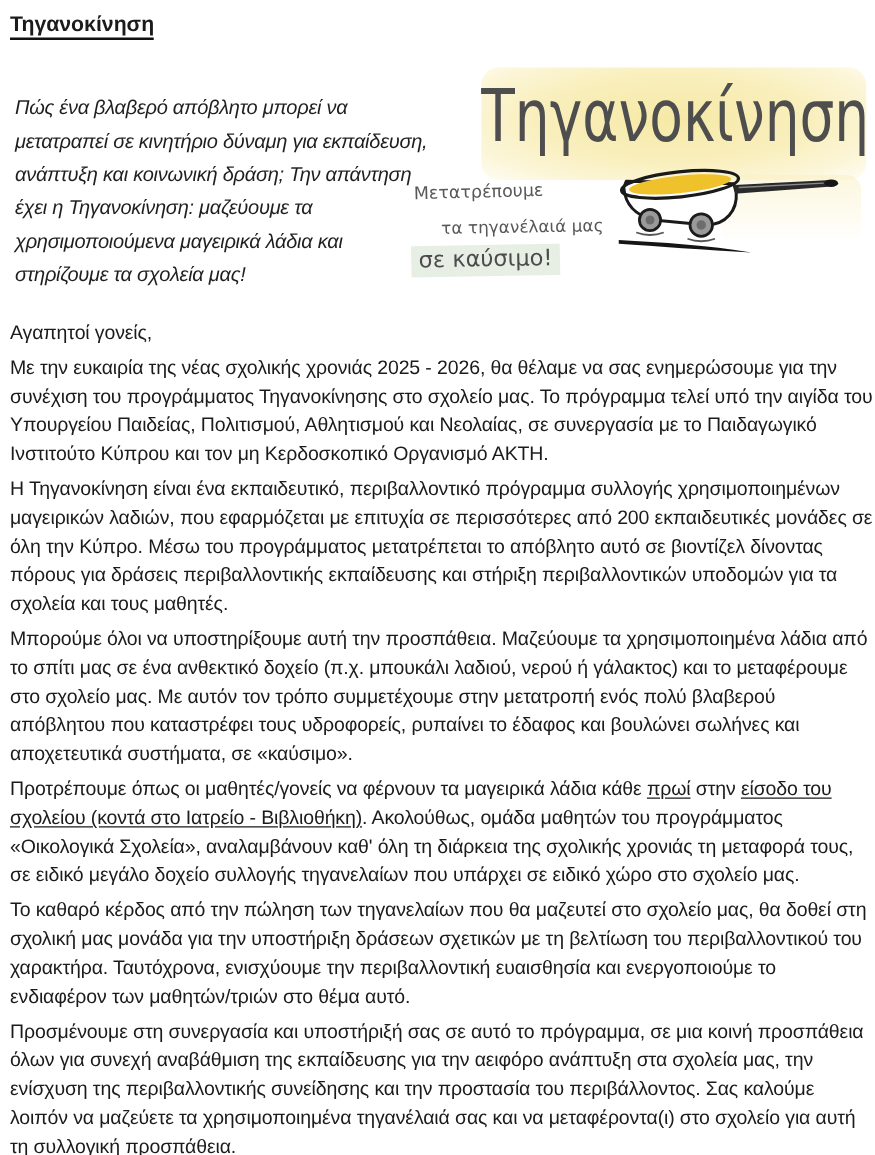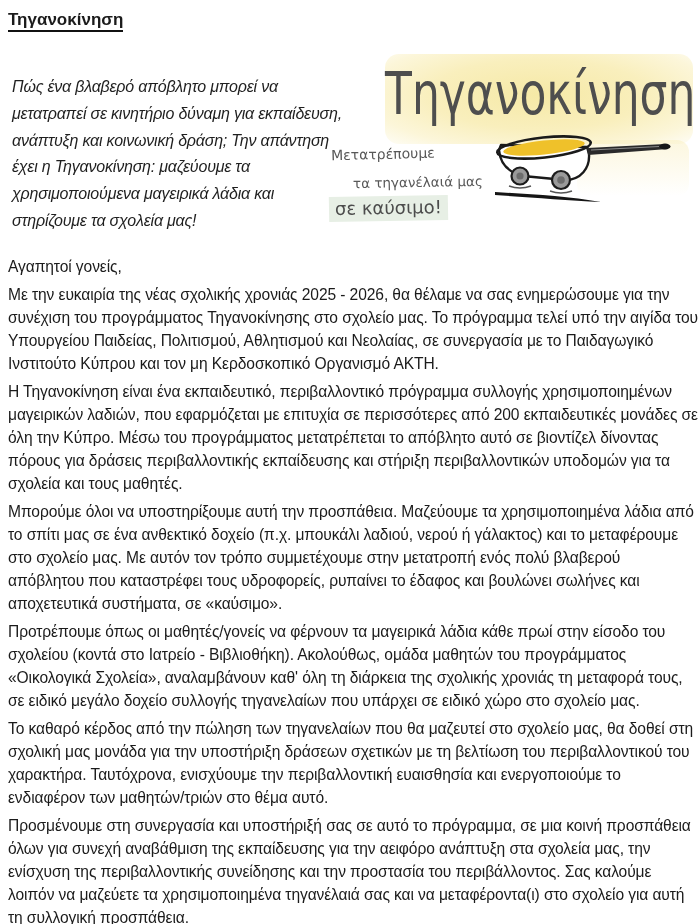--- a/index.html
+++ b/index.html
@@ -34,21 +34,21 @@
     transform:scaleY(1.32); transform-origin:top center; white-space:nowrap;
   }
   .tag { position:absolute; font-family:"DejaVu Sans", sans-serif; color:#585858; white-space:nowrap; }
   .tag1 { left:4px;  top:92px;  font-size:14px;   transform:rotate(-1.5deg); }
   .tag2 { left:26px; top:120px; font-size:13.5px; transform:rotate(-1deg); }
   .tag3 { left:2px;  top:142px; font-size:18px; color:#4c4c4c; background:#e7efe5; padding:1px 6px 3px 6px; transform:rotate(-1deg); }
   .pan  { position:absolute; left:160px; top:80px; width:188px; height:72px; }
 
   .body-text { margin-top:17px; font-size:15.6px; line-height:23px; letter-spacing:-0.1px; text-align:left; }
   .body-text p { margin:0 0 5px 0; }
-  .ul { text-underline-offset:2px; }
+  .ul { text-decoration:underline; text-underline-offset:2px; }
 </style>
 </head>
 <body>
 
 <div class="page">
 
   <h1 class="doc-title"><span class="u-title">Τηγανοκίνηση</span></h1>
 
   <div class="top-row">
 

